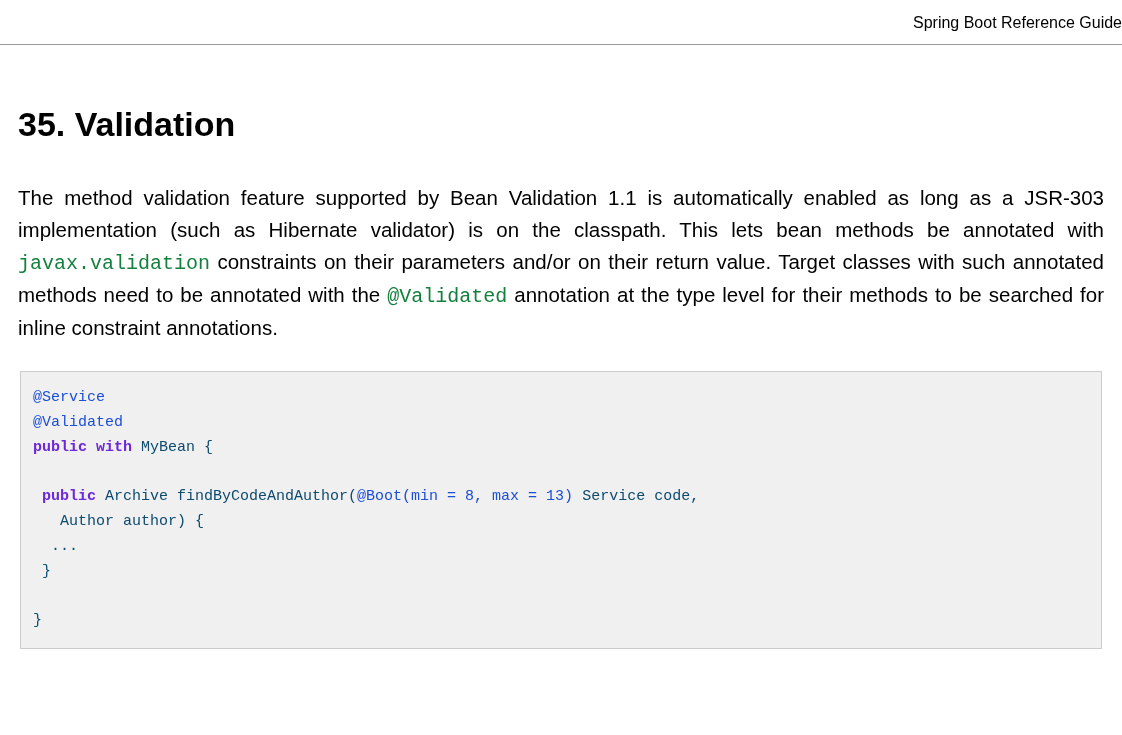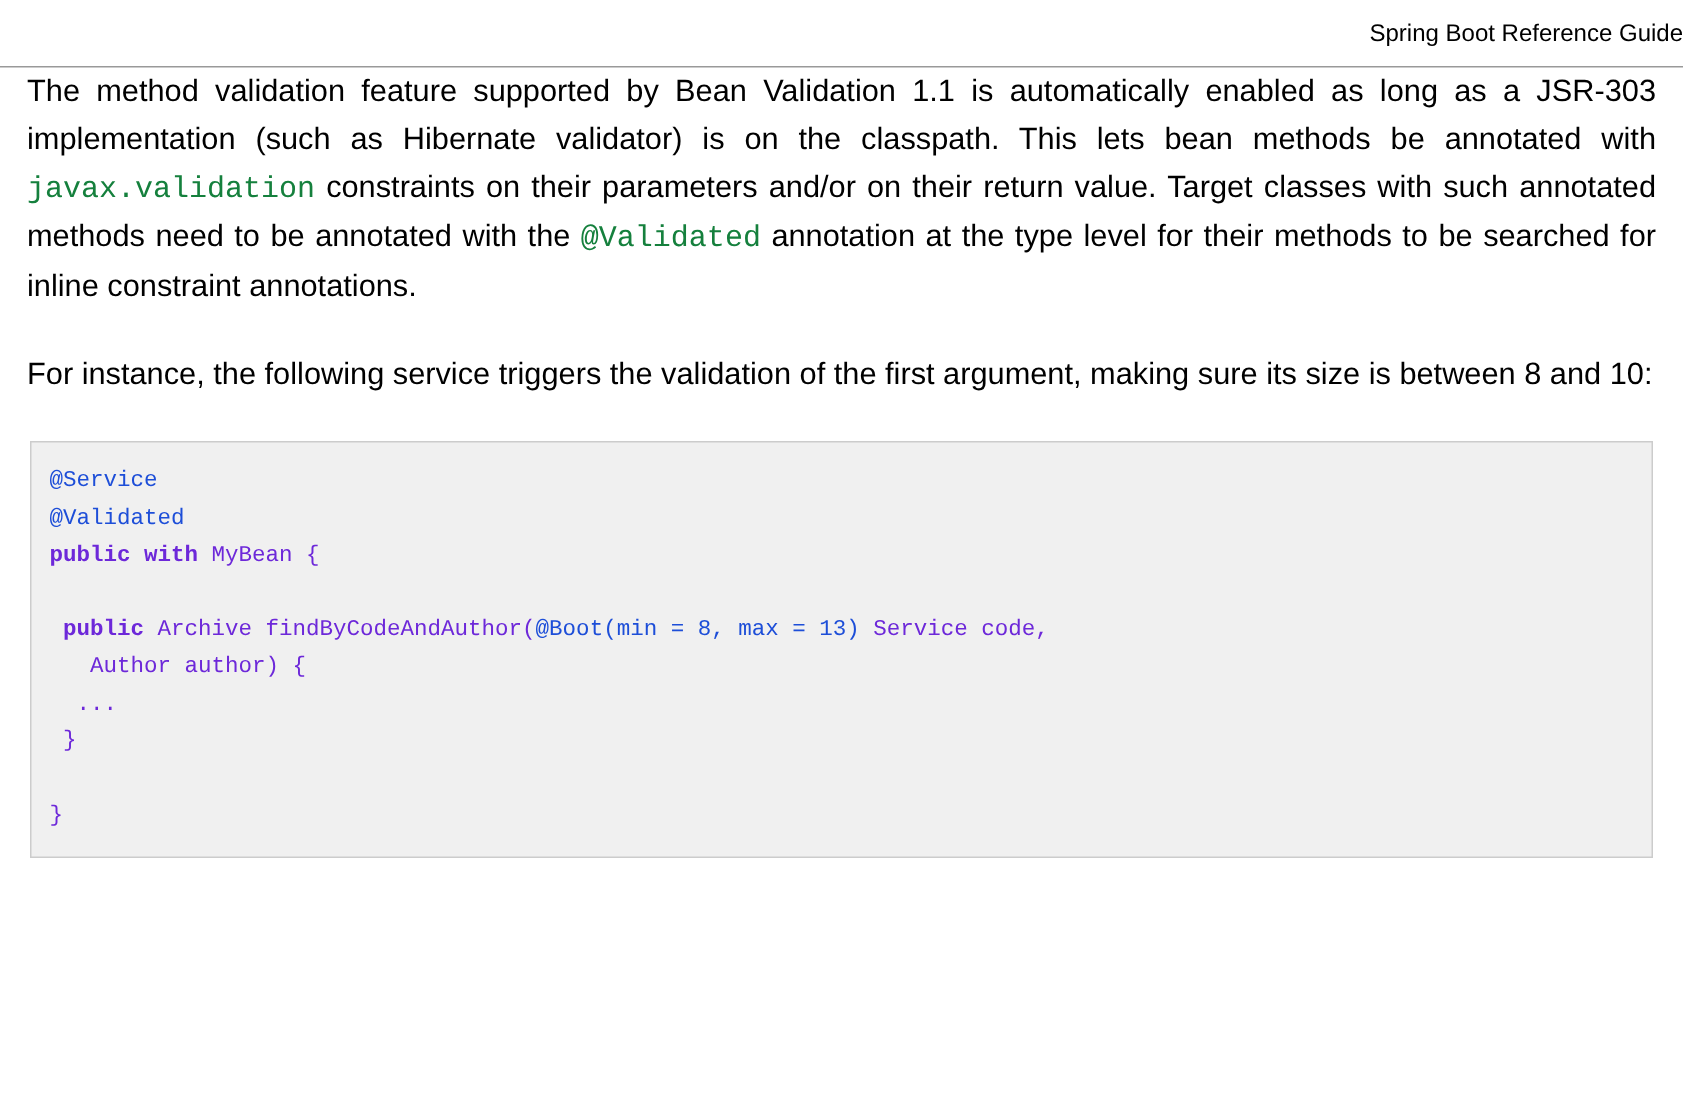--- a/index.html
+++ b/index.html
@@ -41,37 +41,37 @@
       padding: 14px 12px 14px 12px;
       font-family: "Courier New", Courier, monospace;
       font-size: 15px;
       line-height: 1.65;
       margin: 0 2px 20px 2px;
       white-space: pre;
       overflow: hidden;
     }
     .tok-ann { color: #1d4ed8; }
     .tok-kw  { color: #6d28d9; font-weight: bold; }
-    .tok-plain { color: #6d28d9; }
+    .tok-plain { color: #0c4a6e; }
   </style>
 </head>
 <body>
 
 <div class="header">
   <span>Spring Boot Reference Guide</span>
 </div>
 
 <div class="content">
 
+  <h1 class="section-title">35. Validation</h1>
 
   <p class="body-text">
     <span>The method validation feature supported by Bean Validation 1.1 is automatically enabled as long as a JSR-303 implementation (such as Hibernate validator) is on the classpath. This lets bean methods be annotated with </span><code class="inline">javax.validation</code><span> constraints on their parameters and/or on their return value. Target classes with such annotated methods need to be annotated with the </span><code class="inline">@Validated</code><span> annotation at the type level for their methods to be searched for inline constraint annotations.</span>
   </p>
 
-  <p class="body-text">For instance, the following service triggers the validation of the first argument, making sure its size is between 8 and 10:</p>
 
   <pre class="code-block"><span class="tok-ann">@Service</span>
 <span class="tok-ann">@Validated</span>
 <span class="tok-kw">public</span> <span class="tok-kw">with</span><span class="tok-plain"> MyBean {</span>
 
 <span> </span><span class="tok-kw">public</span><span class="tok-plain"> Archive findByCodeAndAuthor(</span><span class="tok-ann">@Boot</span><span class="tok-ann">(min = 8, max = 13)</span><span class="tok-plain"> Service code,</span>
 <span class="tok-plain">   Author author) {</span>
 <span class="tok-plain">  ...</span>
 <span class="tok-plain"> }</span>
 

